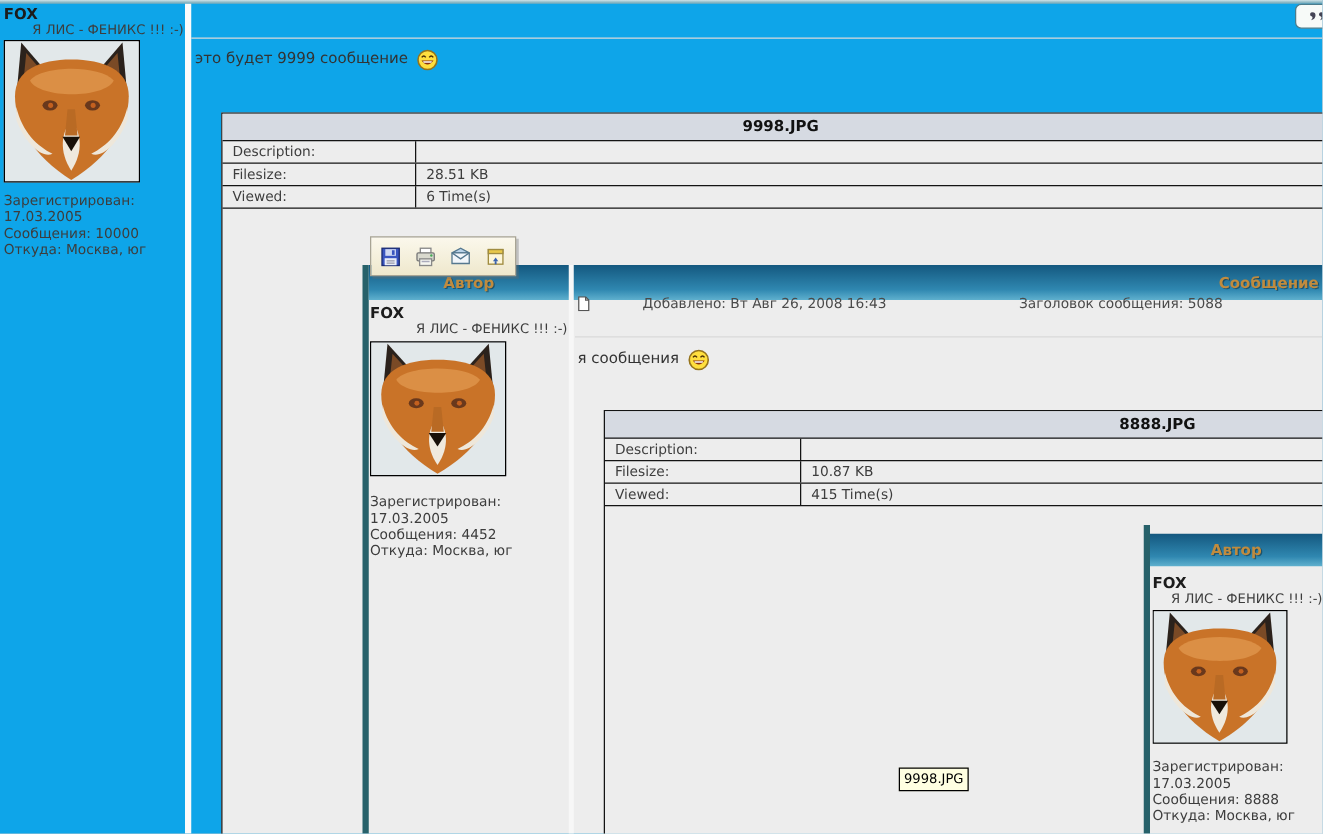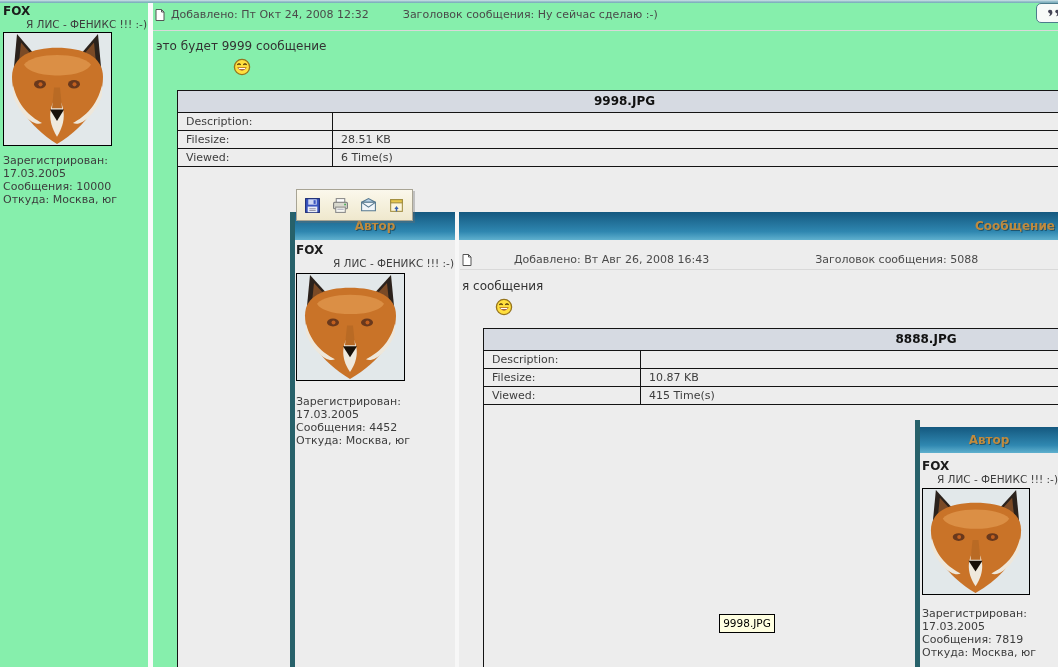--- a/index.html
+++ b/index.html
@@ -1,38 +1,38 @@
 <!DOCTYPE html>
 <html><head>
 <meta charset="utf-8">
 <style>
   html,body{margin:0;padding:0;background:#cfcfcf;}
   #screen{
     position:relative;width:1058px;height:667px;overflow:hidden;
-    background:#86efac;
+    background:#0ea5e9;
     font-family:"DejaVu Sans","Liberation Sans",sans-serif;
     font-size:11px;color:#3d3d3d;
   }
   .abs{position:absolute;}
   
   .topbar{left:0;top:0;width:1058px;height:3px;
     background:linear-gradient(180deg,#cfe3e8 0%,#8db9c6 60%,#79aab9 100%);}
   
   .sidebar{left:3px;top:4px;width:144px;}
   .uname{font-size:12px;font-weight:bold;color:#1c1c1c;line-height:14px;}
   .utitle{font-size:10.5px;line-height:12px;color:#3d3d3d;white-space:nowrap;text-align:right;}
   .avatar{margin-top:2px;width:107px;height:112px;border:1px solid #000;background:#e2e8ea;}
   .avatar svg{display:block;width:100%;height:100%;}
   .stats{margin-top:8px;line-height:13px;color:#3d3d3d;}
   .vdivider{left:148px;top:3px;width:5px;height:664px;background:#FBFBFB;}
   
   .phead{display:flex;align-items:center;gap:6px;color:#4a4a4a;white-space:nowrap;}
   .phead .gap{display:inline-block;width:22px;}
   .hr{height:1px;background:#D9D9D9;}
-  .pbody{font-size:12px;color:#333;display:flex;align-items:center;gap:5px;white-space:nowrap;flex-direction:column;}
+  .pbody{font-size:12px;color:#333;display:flex;align-items:flex-start;gap:5px;white-space:nowrap;}
   .smiley{width:18px;height:18px;margin-left:2px;}
   
   .attachbox{background:#EDEDED;border:1px solid #141414;}
   .attach-title{height:21px;line-height:21px;text-align:center;font-weight:bold;font-size:12px;
     color:#111;background:#D6DAE2;border-bottom:1px solid #141414;}
   .arow{display:flex;height:17px;line-height:17px;border-bottom:1px solid #141414;}
   .arow .lab{width:146px;padding-left:8px;border-right:1px solid #141414;}
   .arow .val{padding-left:8px;}
   
   .qborder{background:#27616A;}
@@ -135,28 +135,20 @@
     <div class="stats">
       <div>Зарегистрирован:</div>
       <div>17.03.2005</div>
       <div>Сообщения: 10000</div>
       <div>Откуда: Москва, юг</div>
     </div>
   </div>
 
   <div class="abs vdivider"></div>
 
-  <div class="abs phead" style="left:155px;top:8px;">
-    <svg style="width:10px;height:12px">
-        <use href="#ic-page"></use>
-      </svg>
-    <span>Добавлено: Пт Окт 24, 2008 12:32</span>
-    <span class="gap"></span>
-    <span>Заголовок сообщения: Ну сейчас сделаю :-)</span>
-  </div>
 
   <div class="abs quotebtn" style="left:1036px;top:3px;">
     <svg>
         <use href="#ic-quote"></use>
       </svg>
   </div>
 
   <div class="abs hr" style="left:153px;top:30px;width:905px;"></div>
 
   <div class="abs pbody" style="left:156px;top:39px;">
@@ -198,21 +190,21 @@
         </svg>
       </div>
     <div class="stats" style="margin-top:14px;">
       <div>Зарегистрирован:</div>
       <div>17.03.2005</div>
       <div>Сообщения: 4452</div>
       <div>Откуда: Москва, юг</div>
     </div>
   </div>
 
-  <div class="abs phead" style="left:462px;top:253px;gap:42px;">
+  <div class="abs phead" style="left:462px;top:236px;gap:42px;">
     <svg style="width:10px;height:12px">
         <use href="#ic-page"></use>
       </svg>
     <span>Добавлено: Вт Авг 26, 2008 16:43</span>
     <span class="gap"></span>
     <span>Заголовок сообщения: 5088</span>
   </div>
   <div class="abs hr" style="left:460px;top:269px;width:598px;"></div>
   <div class="abs pbody" style="left:462px;top:279px;">
     <span>я сообщения</span>
@@ -245,21 +237,21 @@
     <div class="uname">FOX</div>
     <div class="utitle">Я ЛИС - ФЕНИКС !!! :-)</div>
     <div class="avatar" style="margin-top:3px;width:106px;height:105px;">
         <svg>
           <use href="#fox"></use>
         </svg>
       </div>
     <div class="stats" style="margin-top:12px;">
       <div>Зарегистрирован:</div>
       <div>17.03.2005</div>
-      <div>Сообщения: 7819</div>
+      <div>Сообщения: 8888</div>
       <div>Откуда: Москва, юг</div>
     </div>
   </div>
 
   <div class="abs ietoolbar" style="left:296px;top:189px;width:101px;height:30px;">
     <svg>
         <use href="#ic-save"></use>
       </svg>
     <svg>
         <use href="#ic-print"></use>

